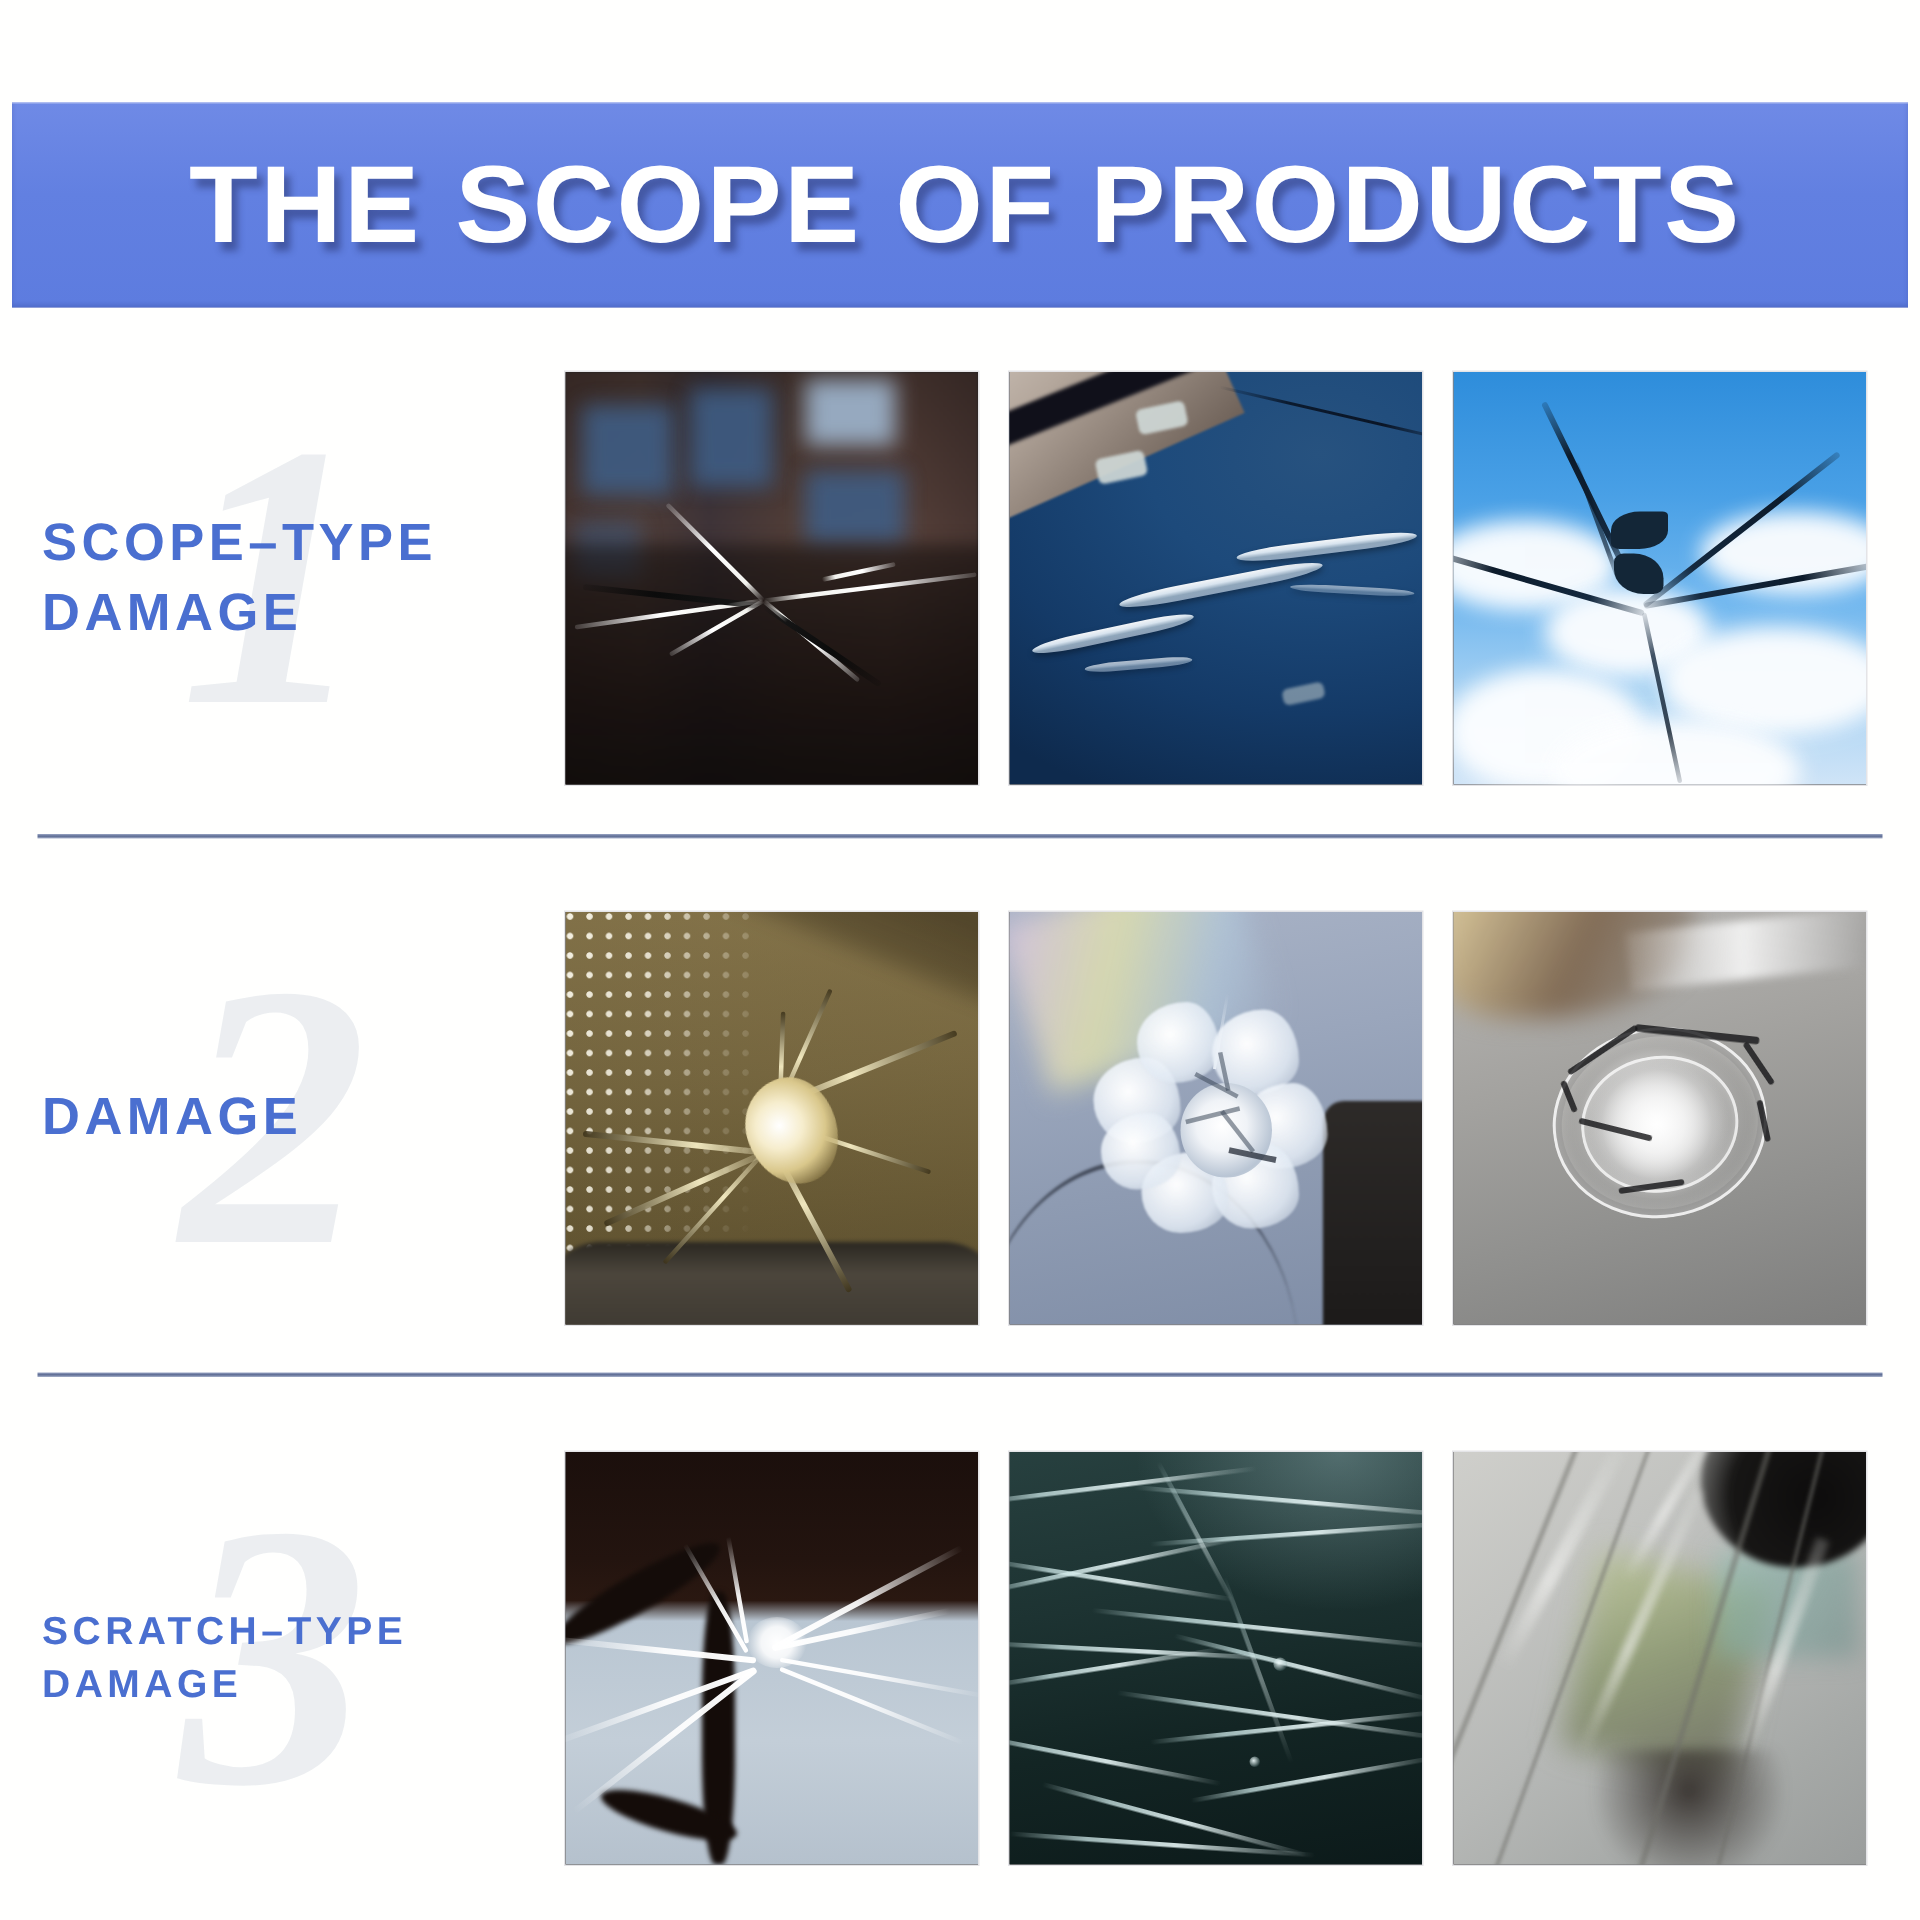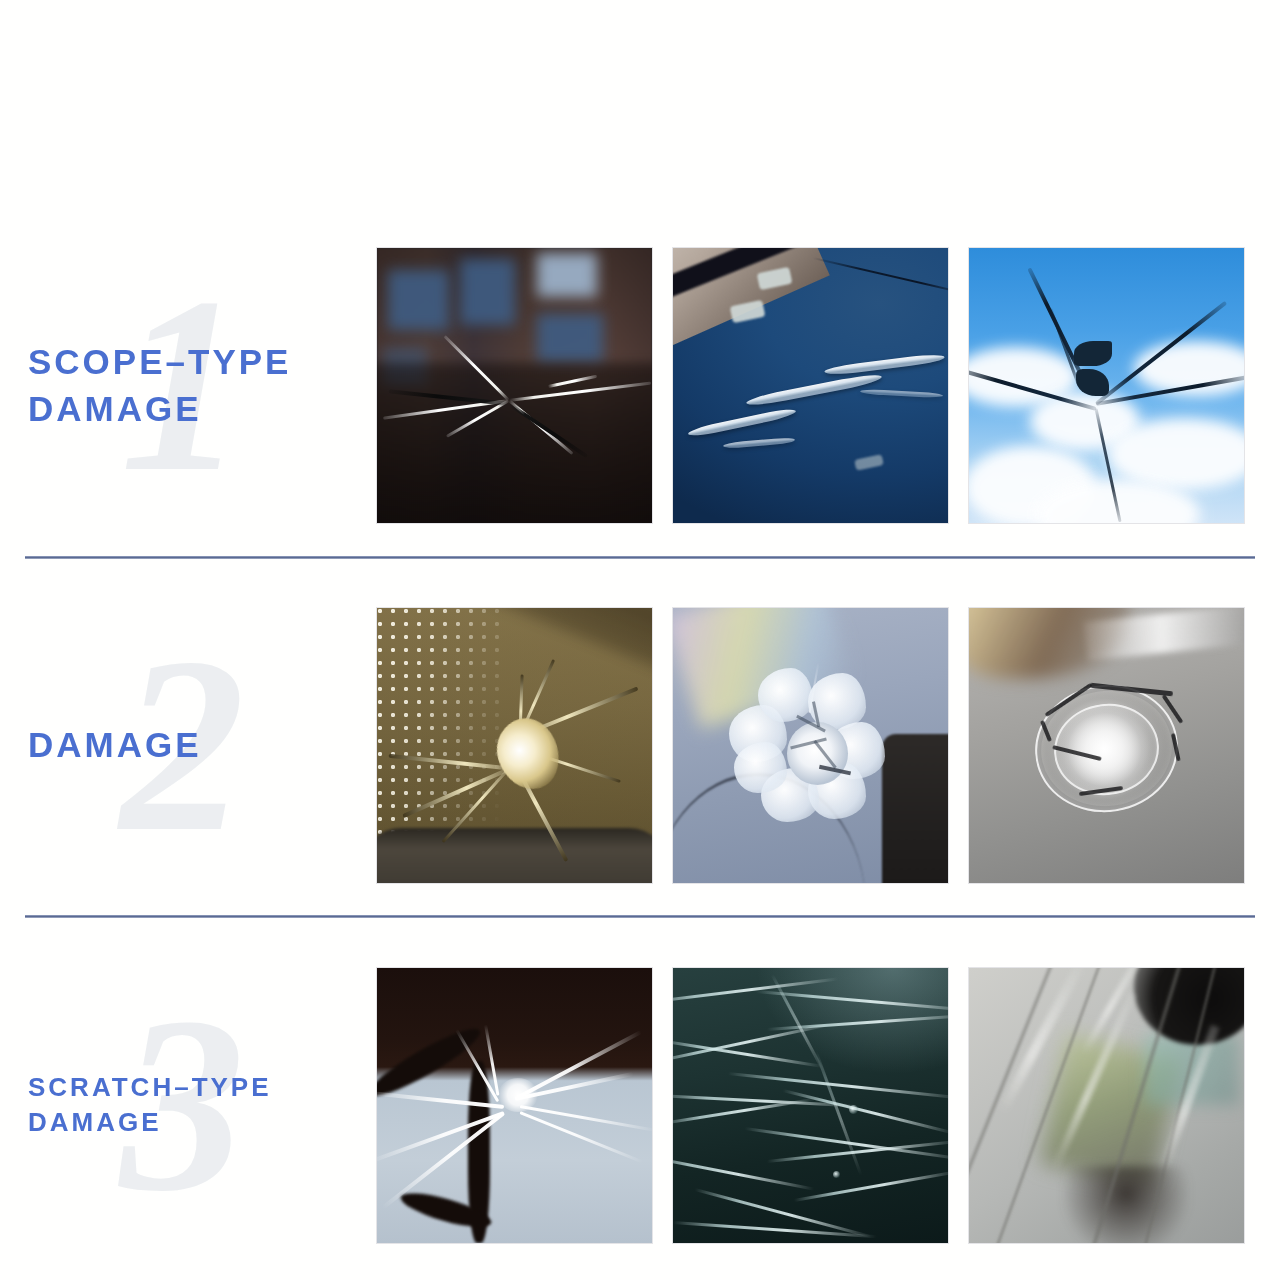--- a/index.html
+++ b/index.html
@@ -466,20 +466,23 @@
     width: 46%; height: 34%;
     background: radial-gradient(circle at 50% 30%, rgba(40,34,30,.85), rgba(60,52,45,0) 72%);
     filter: blur(4px);
   }
 </style>
 </head>
 <body>
 
 <div class="page">
 
+  <div class="banner">
+    <div class="banner-title">THE SCOPE OF PRODUCTS</div>
+  </div>
 
   <div class="row" id="row-1">
 
     <div class="label-cell">
       <div class="watermark">1</div>
       <div class="label-lines">
         <div class="label-line">SCOPE–TYPE</div>
         <div class="label-line">DAMAGE</div>
       </div>
     </div>

